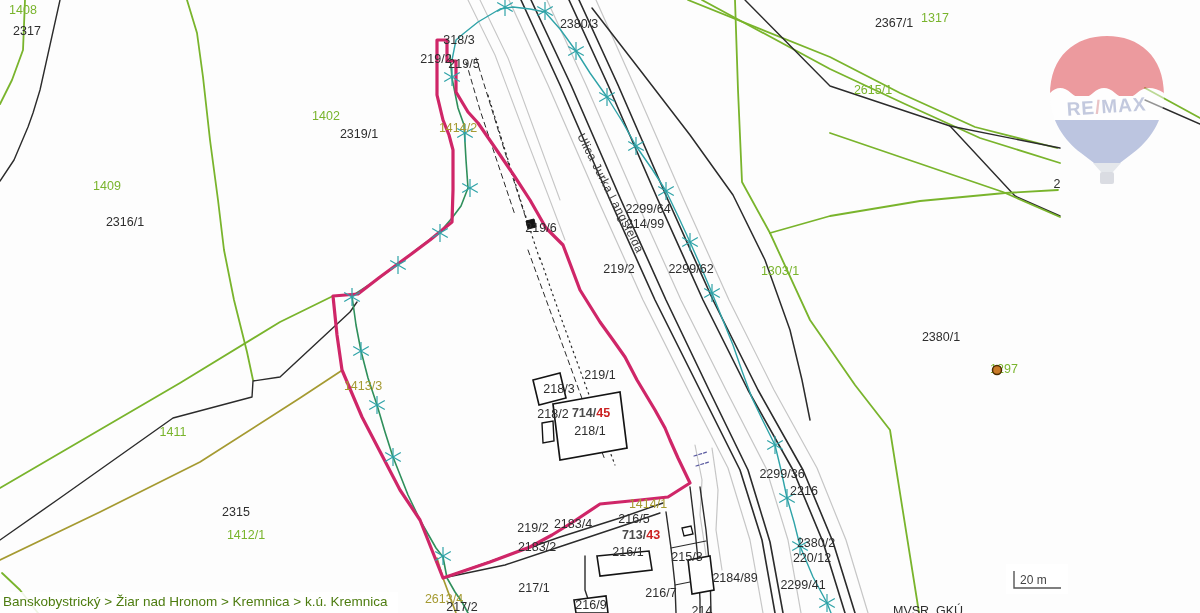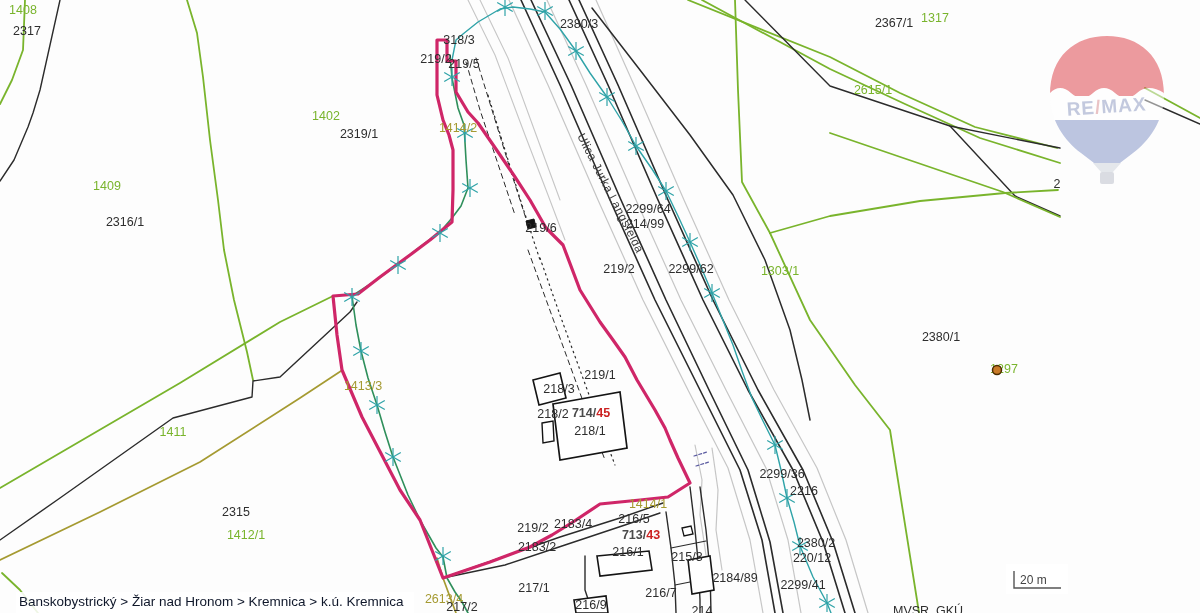--- a/index.html
+++ b/index.html
@@ -1,19 +1,19 @@
 <!DOCTYPE html>
 <html><head>
 <meta charset="utf-8">
 <style>
   html,body{margin:0;padding:0;background:#fff;}
   #stage{position:relative;width:1200px;height:613px;overflow:hidden;
          background:#fdfdfd;font-family:"Liberation Sans",sans-serif;}
   #map-svg{position:absolute;left:0;top:0;}
-  .crumb{position:absolute;left:16px;bottom:0;font-size:13.5px;color:#0f172a;
+  .crumb{position:absolute;left:0;bottom:0;font-size:13.5px;color:#4d7c0f;
          background:rgba(255,255,255,.88);padding:2px 10px 4px 3px;white-space:nowrap;}
   .bazos{position:absolute;right:6px;bottom:6px;font-size:45px;font-weight:bold;
          color:rgba(168,168,168,.5);letter-spacing:1px;line-height:1;}
 </style>
 </head>
 <body>
 
 <div id="stage">
 
   <svg id="map-svg" width="1200" height="613" viewBox="0 0 1200 613">

